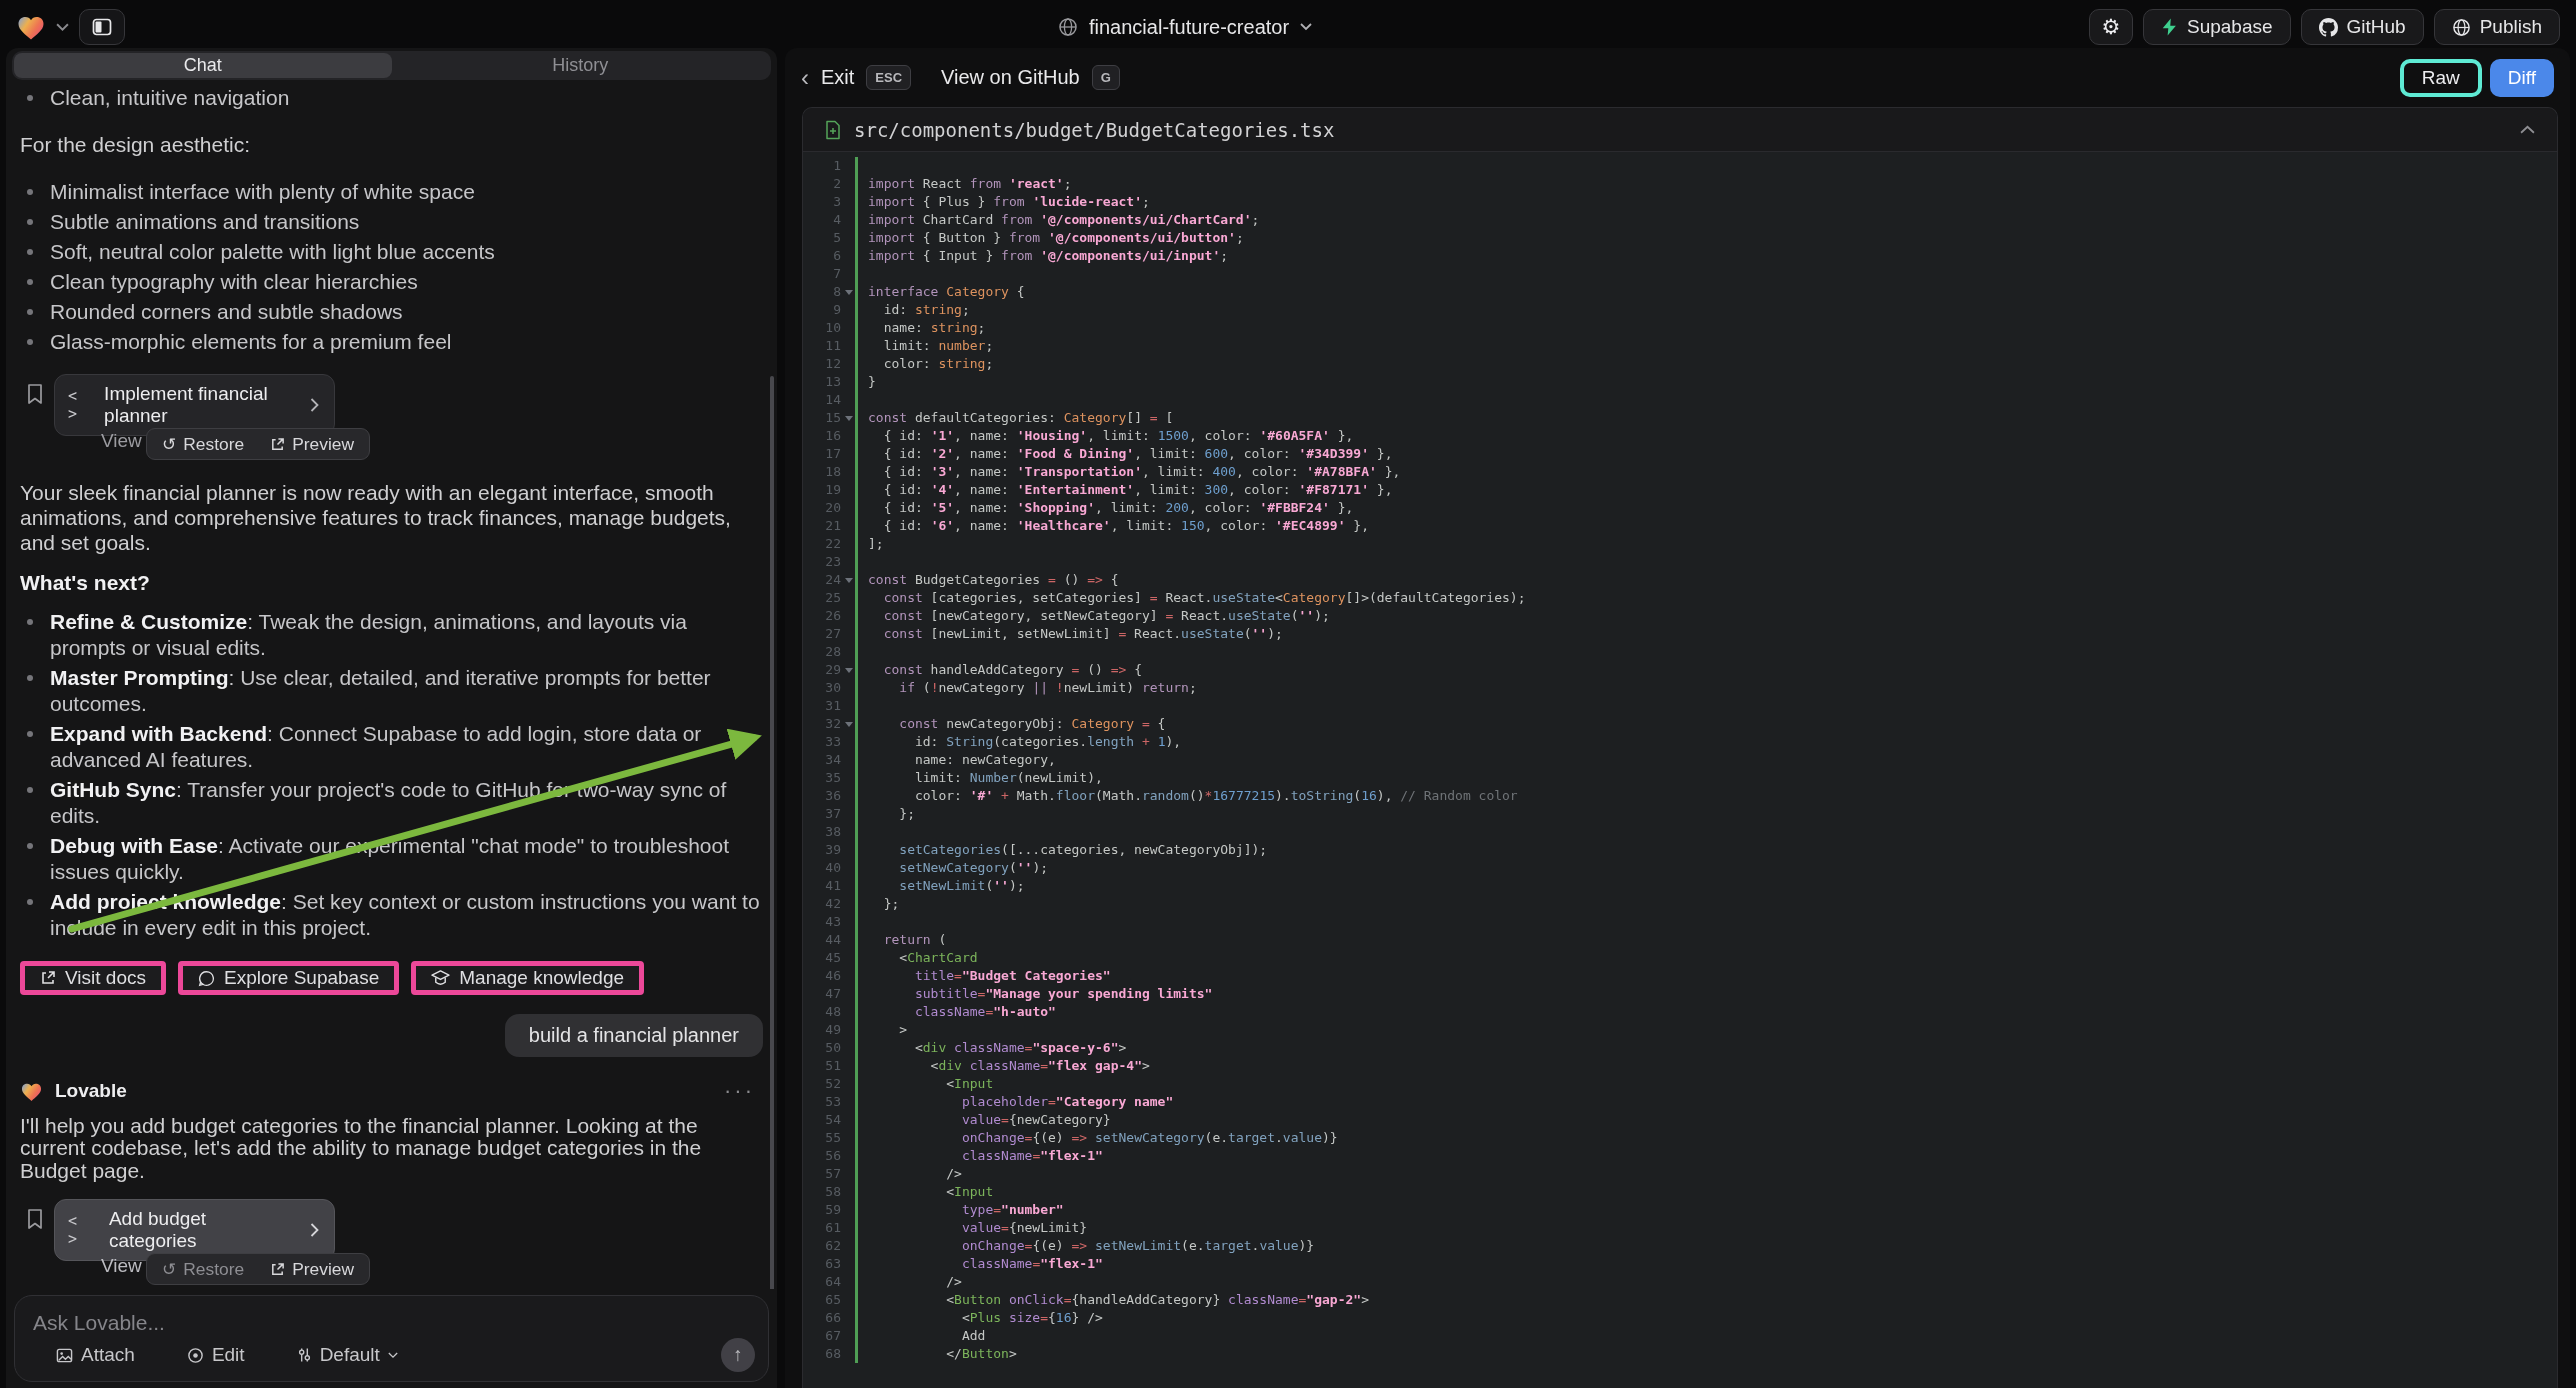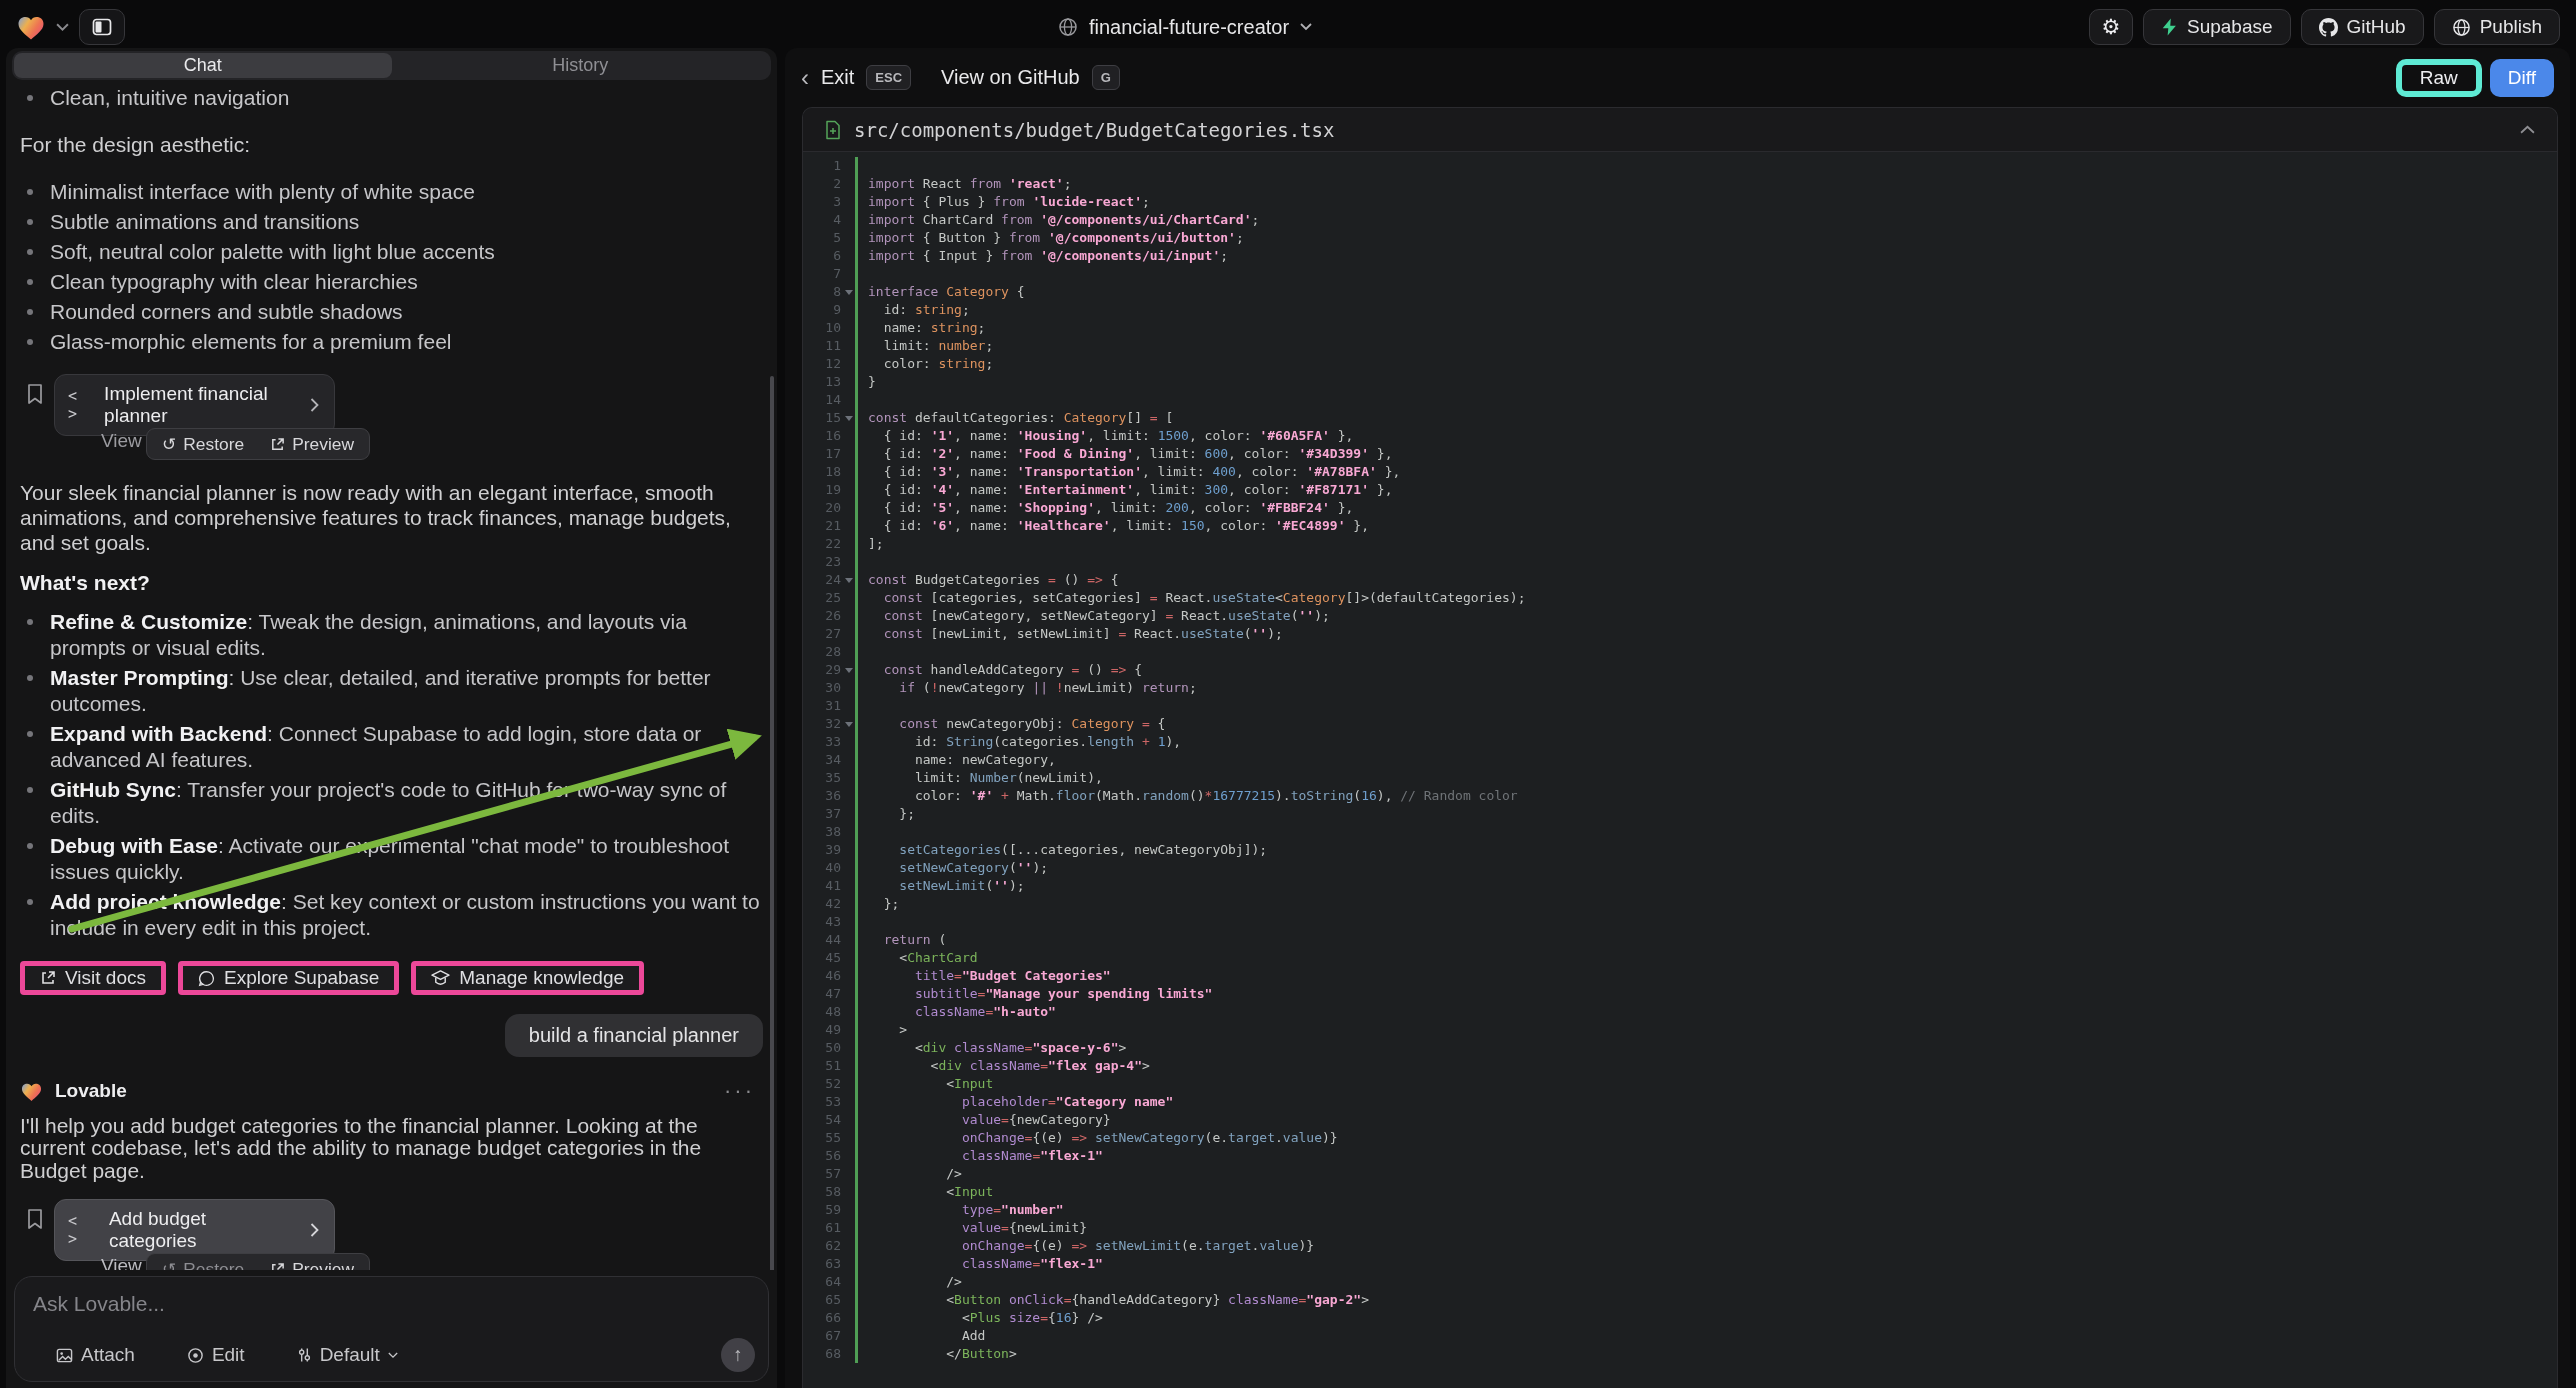--- a/index.html
+++ b/index.html
@@ -66,42 +66,42 @@
              font-size:19px; color:#dfdfe2; }
 
   .bubble { margin-left:auto; width:fit-content; max-width:597px; background:#303033;
             border-radius:14px; padding:10px 24px; font-size:20px; color:#e3e3e5; }
 
   .lovable-row { display:flex; align-items:center; gap:12px; }
   .lovable-name { font-size:19px; font-weight:700; color:#ededef; }
   .more-dots { margin-left:auto; margin-right:8px; color:#8a8a8e; font-size:22px; letter-spacing:3px; }
 
   
-  .composer { flex:none; margin:6px 8px 6px; height:106px; background:#1a1a1c;
+  .composer { flex:none; margin:6px 8px 6px; height:87px; background:#1a1a1c;
               border:1px solid #303034; border-radius:18px; position:relative;
               padding:15px 18px; }
   .placeholder { font-size:21px; color:#85858a; }
   .composer-row { position:absolute; left:17px; right:13px; bottom:9px;
                   display:flex; align-items:center; gap:28px; font-size:19px; color:#c7c7ca; }
   .comp-item { display:flex; align-items:center; gap:8px;padding-left:24px; }
   .send-btn { margin-left:auto; width:34px; height:34px; border-radius:50%;
               background:#414046; color:#b9b9bd; display:flex; align-items:center;
               justify-content:center; font-size:19px; }
 
   
   .code-panel { position:absolute; left:785px; top:48px; right:6px; bottom:0;
                 background:#0f0f10; border-radius:12px 12px 0 0; }
   .cp-header { position:absolute; left:0; right:0; top:0; height:59px;
                display:flex; align-items:center; padding:0 16px; }
   .back-chev { font-size:24px; color:#b9b9bd; margin-right:12px; }
   .cp-label { font-size:20px; color:#e9e9eb; margin-right:12px; }
   .kbd { font-size:13px; font-weight:700; padding:4px 8px; border:1px solid #3e3e43;
          border-radius:6px; background:#202023; color:#b9b9bd; }
   .cp-gap { width:30px; }
-  .btn-raw { height:38px; padding:0 18px; border:6px solid #5eead4; border-radius:10px;
+  .btn-raw { height:38px; padding:0 18px; border:4px solid #5eead4; border-radius:10px;
              display:flex; align-items:center; font-size:19px; color:#ededf0; }
   .btn-diff { height:38px; padding:0 18px; margin-left:8px; border-radius:10px;
               background:#4b88ea; display:flex; align-items:center; font-size:19px; color:#fff; }
 
   .file-card { position:absolute; left:17px; right:12px; top:59px; bottom:0;
                background:#1d1f21; border:1px solid #2b2b2f; border-bottom:none;
                border-radius:10px 10px 0 0; display:flex; flex-direction:column; overflow:hidden; }
   .file-header { flex:none; height:44px; background:#19191b; border-bottom:1px solid #2a2a2e;
                  display:flex; align-items:center; padding:0 22px; gap:13px; }
   .file-path { font-family:"DejaVu Sans Mono",monospace; font-size:19px; color:#d2d2d4; }

